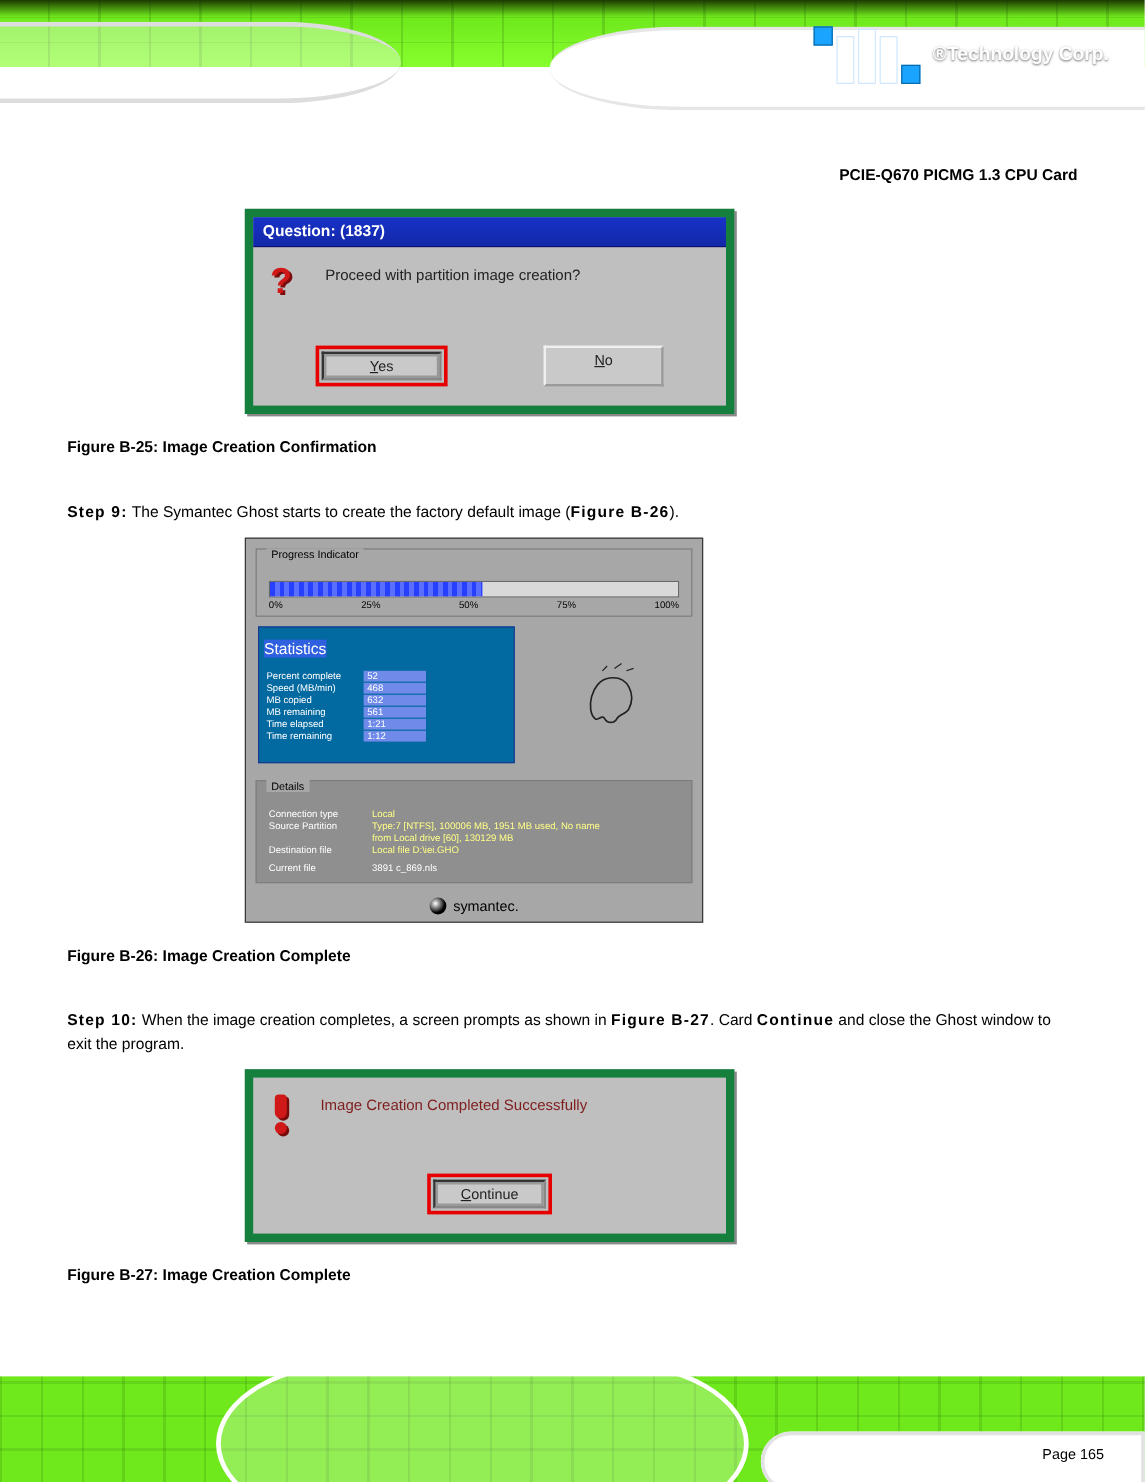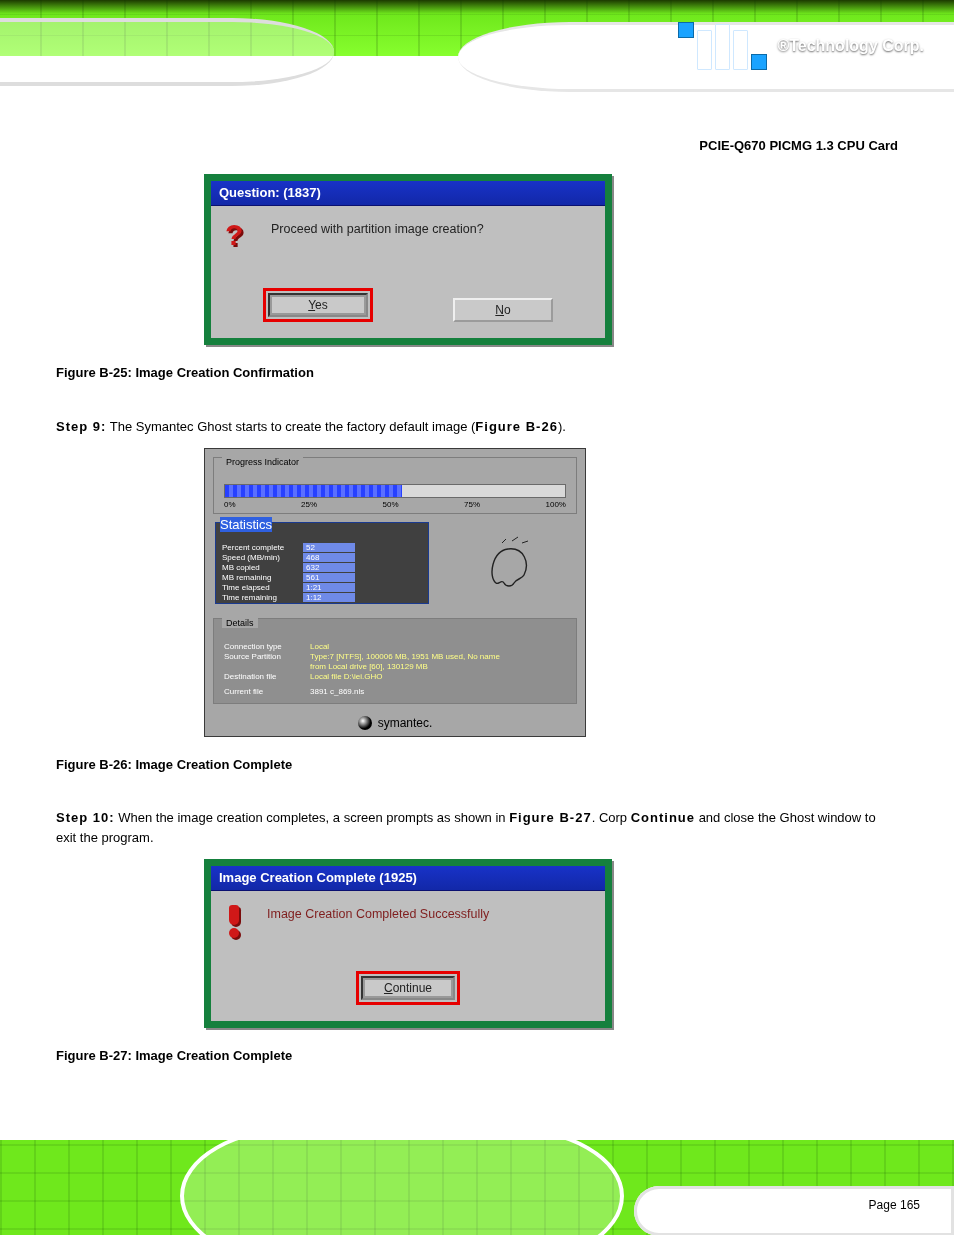--- a/index.html
+++ b/index.html
@@ -24,35 +24,35 @@
   
   .dlg{background:#bfbfbf;padding:0;border:7px solid #15803d;box-shadow:2px 2px 0 #888;}
   .dlg .title{background:linear-gradient(#1832c8,#1228a8);color:#fff;font:bold 13px/20px "Arial";padding:2px 8px;border-bottom:1px solid #0a1070;}
   .dlg .body{padding:14px 14px 16px 14px;}
   .dlg .msgrow{display:flex;gap:18px;align-items:flex-start;}
   .qmark{width:28px;height:34px;position:relative;}
   .qmark .q1{position:absolute;left:0;top:0;font:bold 30px/30px Arial;color:#d01818;text-shadow:2px 2px 0 #7a0b0b;}
   .exmark{position:relative;width:24px;height:32px;}
   .exmark .e1{width:10px;height:20px;background:#d01818;border-radius:4px 4px 6px 6px;margin-left:4px;box-shadow:2px 2px 0 #7a0b0b;}
   .exmark .e2{width:10px;height:10px;border-radius:50%;background:#d01818;margin:3px 0 0 4px;box-shadow:2px 2px 0 #7a0b0b;}
-  .btnrow{display:flex;justify-content:center;gap:80px;margin-top:34px;align-items:flex-end;}
+  .btnrow{display:flex;justify-content:center;gap:80px;margin-top:34px;}
   .btn{display:inline-block;min-width:76px;padding:3px 10px;background:#c9c9c9;border:2px outset #efefef;text-align:center;font:12px Arial;color:#222;}
   .btn.sel{border:2px inset #888;box-shadow:inset 0 0 0 2px #999;}
   .selbox{border:3px solid #e60000;padding:2px;display:inline-block;}
   
   .ghostwin{width:380px;background:#a7a7a7;border:1px solid #3a3a3a;}
   .ghostwin .tbar{background:#1126b0;color:#fff;font:11px Arial;padding:2px 6px;}
   .panel{margin:8px;border:1px solid #7d7d7d;background:#a7a7a7;}
   .panel .lbl{position:relative;top:-7px;left:8px;background:#a7a7a7;padding:0 4px;font:9px Arial;}
   .progress-row{padding:6px 10px 4px 10px;}
   .bar{height:12px;background:#d9d9d9;border:1px solid #6a6a6a;position:relative;}
   .bar .fill{position:absolute;left:0;top:0;bottom:0;background:repeating-linear-gradient(90deg,#2740ff 0 4px,#5a6fff 4px 8px);}
   .ticks{display:flex;justify-content:space-between;font:8px Arial;margin-top:2px;}
   .stats{display:flex;gap:12px;padding:0 10px 6px 10px;}
-  .statpanel{background:#404040;border:1px solid #1a3a90;padding:0 6px;width:200px;}
+  .statpanel{background:#0369a1;border:1px solid #1a3a90;padding:16px 6px;width:200px;}
   .statpanel .row{display:flex;justify-content:flex-start;font:8px Arial;color:#fff;gap:6px;margin:1px 0;}
   .statpanel .row .k{width:75px;}
   .statpanel .row .v{background:#6f8ae8;min-width:46px;padding:0 3px;color:#fff;}
   .ghostpic{flex:1;display:flex;align-items:center;justify-content:center;}
   .ghost-svg{width:60px;height:60px;}
   .details{padding:2px 10px 6px 10px;font:8px Arial;color:#fff;}
   .details .row{display:flex;gap:10px;margin:1px 0;}
   .details .row .k{width:76px;}
   .details .row .v{color:#ffff88;}
   .symrow{display:flex;align-items:center;justify-content:center;gap:6px;padding:4px 0 6px 0;}
@@ -202,26 +202,25 @@
         <span class="yy"></span>
         <span>symantec.</span>
       </div>
     </div>
   </div>
   <div class="fig-cap">Figure B-26: Image Creation Complete</div>
 
   <p class="step">
     <b>Step 10:</b>
     <span> When the image creation completes, a screen prompts as shown in </span><b>Figure B-27</b><span>.</span>
-    <span> Corp </span><b>Continue</b><span> and close the Ghost window to exit the program.</span>
+    <span> Card </span><b>Continue</b><span> and close the Ghost window to exit the program.</span>
   </p>
 
   <div class="fig" style="width:408px;">
     <div class="dlg">
-      <div class="title">Image Creation Complete (1925)</div>
       <div class="body">
         <div class="msgrow">
           <div class="exmark">
               <div class="e1"></div>
               <div class="e2"></div>
             </div>
           <div style="font:12.5px Arial;color:#7f1d1d;padding-top:2px;text-align:right;">Image Creation Completed Successfully</div>
         </div>
         <div class="btnrow" style="gap:0;">
           <span class="selbox">

